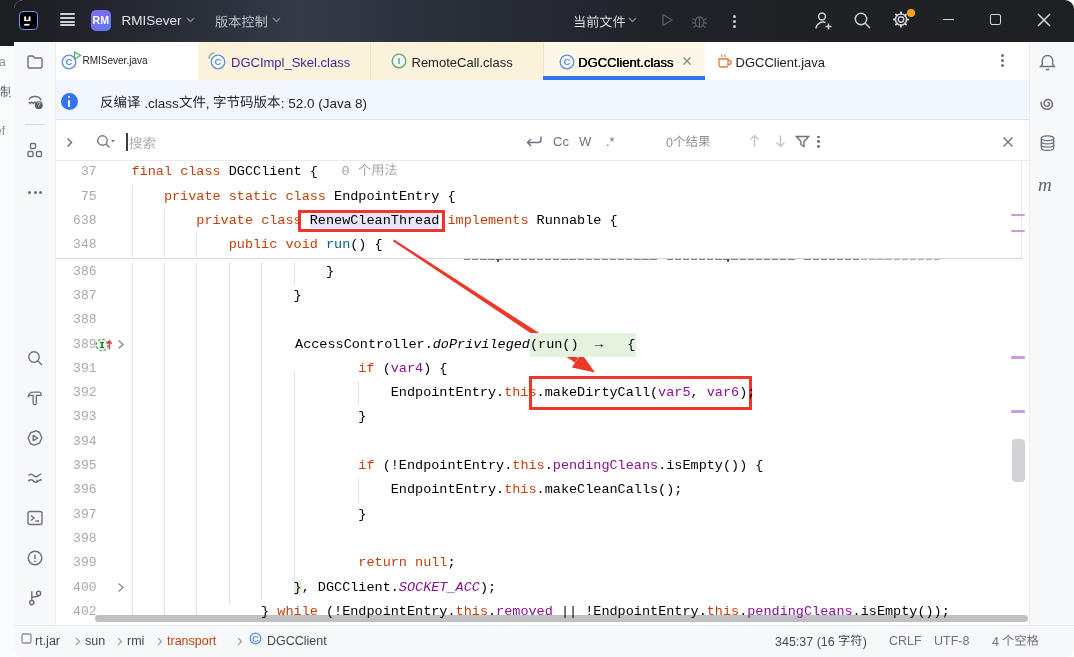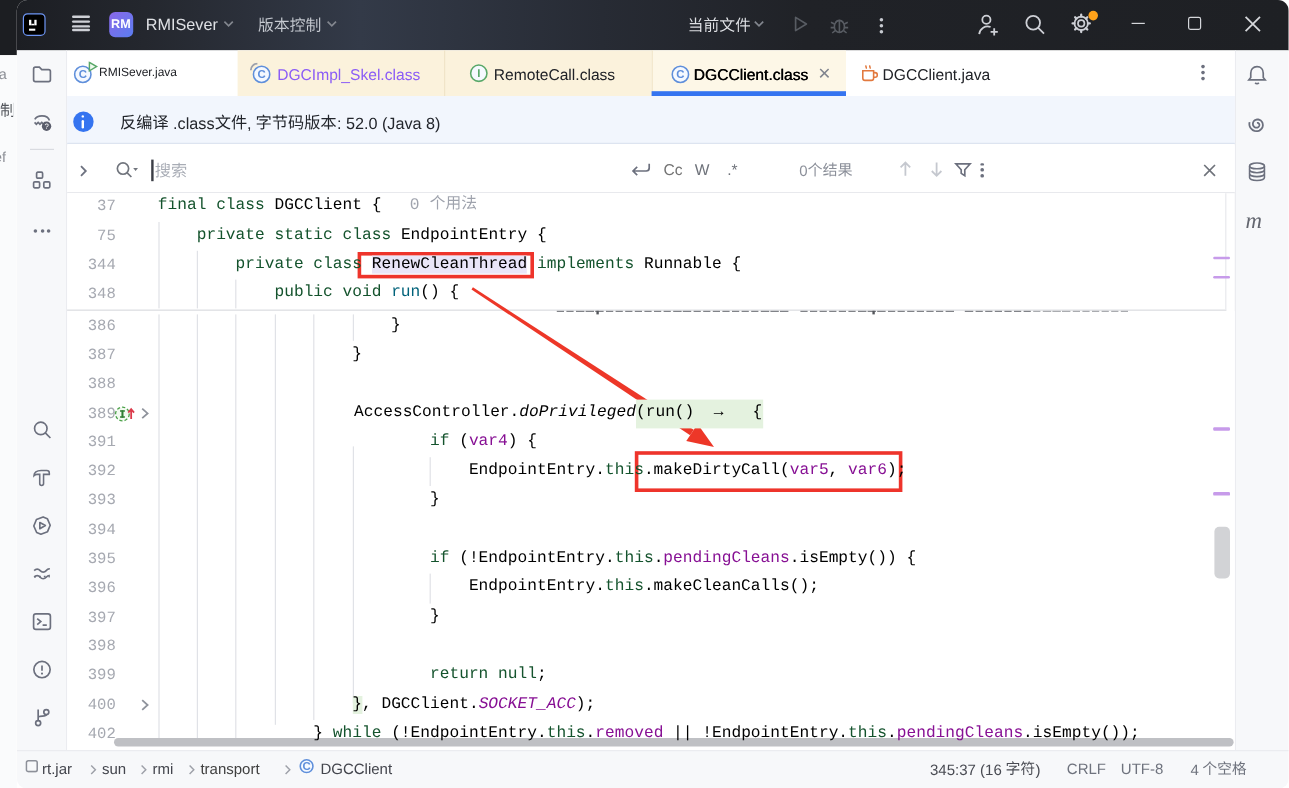--- a/index.html
+++ b/index.html
@@ -1,18 +1,18 @@
 <!DOCTYPE html>
 <html><head><meta charset="utf-8"><style>
 *{margin:0;padding:0;box-sizing:border-box}
 body{width:1074px;height:657px;font-family:"Liberation Sans",sans-serif;overflow:hidden;background:#fff;position:relative}
 .abs{position:absolute}
 .code{position:absolute;font-family:"Liberation Mono",monospace;font-size:13.5px;line-height:24.3px;height:24.3px;white-space:pre;color:#000;left:131.5px;z-index:3}
 .ln{position:absolute;font-family:"Liberation Mono",monospace;font-size:13px;line-height:24.3px;height:24.3px;color:#a6a9b1;width:40px;text-align:right;left:56.5px}
-.k{color:#14532d}
+.k{color:#c2410c}
 .p{color:#871094}
 .it{font-style:italic}
 .guide{position:absolute;width:1px;background:#e0e2e7}
 svg{display:inline-block}
 </style></head><body>
 <div class="abs" style="left:0;top:0;width:30px;height:46px;background:#1c1e22"></div>
 <div class="abs" style="left:0;top:46px;width:14px;height:611px;background:#fafbfc"></div>
 <div class="abs" style="left:0;top:55px;width:10px;height:13px;overflow:hidden;color:#8c8f96;font-size:12px"><span style="margin-left:-7px">Ja</span></div>
 <div class="abs" style="left:0;top:85px;width:11px;height:15px;overflow:hidden;color:#55585e;font-size:13px"><svg width="13.0" height="14.0" style="vertical-align:-1.9px" fill="#55585e">
       <use href="#cg0" transform="translate(0.0,11.44) scale(0.01300,-0.01300)"></use>
@@ -161,21 +161,21 @@
       <path d="M1.5 1 L7.5 4.5 L1.5 8 Z" fill="#f0fbef" stroke="#59a869" stroke-width="1.2"></path>
     </svg>
     <div class="abs" style="left:68.5px;top:54.5px;font-size:10px;color:#202227">RMISever.java</div>
     <svg class="abs" style="left:196px;top:53.5px" width="16" height="16">
       <circle cx="8.0" cy="8.0" r="6.8" fill="#f5f9ff" stroke="#5f8fdb" stroke-width="1.3"></circle>
       <text x="8.0" y="11.4" text-anchor="middle" font-size="9.5" fill="#5f8fdb" font-weight="bold" font-family="Liberation Sans">C</text>
     </svg>
     <svg class="abs" style="left:194px;top:51.5px" width="8" height="8" fill="none" stroke="#9ca0ab" stroke-width="1.5">
       <path d="M1 6.5 A5.5 5.5 0 0 1 6.5 1"></path>
     </svg>
-    <div class="abs" style="left:217px;top:54.5px;font-size:13px;color:#8b5cf6">DGCImpl_Skel.class</div>
+    <div class="abs" style="left:217px;top:54.5px;font-size:13px;color:#4c1d95">DGCImpl_Skel.class</div>
     <svg class="abs" style="left:377px;top:52.5px" width="16" height="16">
       <circle cx="8.0" cy="8.0" r="6.8" fill="#f5f9ff" stroke="#59a869" stroke-width="1.3"></circle>
       <text x="8.0" y="11.4" text-anchor="middle" font-size="9.5" fill="#59a869" font-weight="bold" font-family="Liberation Sans">I</text>
     </svg>
     <div class="abs" style="left:397.5px;top:54.5px;font-size:13px;color:#202227">RemoteCall.class</div>
     <svg class="abs" style="left:545px;top:53.5px" width="16" height="16">
       <circle cx="8.0" cy="8.0" r="6.8" fill="#f5f9ff" stroke="#5f8fdb" stroke-width="1.3"></circle>
       <text x="8.0" y="11.4" text-anchor="middle" font-size="9.5" fill="#5f8fdb" font-weight="bold" font-family="Liberation Sans">C</text>
     </svg>
     <div class="abs" style="left:564px;top:54.5px;font-size:13px;color:#000;text-shadow:0.4px 0 0 #000">DGCClient.class</div>
@@ -319,21 +319,21 @@
     <div class="abs guide" style="left:149.916px;top:262px;height:359px;background:#e0e2e7"></div>
     <div class="abs guide" style="left:182.332px;top:262px;height:359px;background:#e0e2e7"></div>
     <div class="abs guide" style="left:214.748px;top:262px;height:342px;background:#e0e2e7"></div>
     <div class="abs guide" style="left:247.164px;top:262px;height:338px;background:#e0e2e7"></div>
     <div class="abs guide" style="left:279.58px;top:262px;height:22px;background:#e0e2e7"></div>
     <div class="abs guide" style="left:279.58px;top:372px;height:214px;background:#e0e2e7"></div>
     <div class="abs guide" style="left:344.412px;top:381px;height:24px;background:#e0e2e7"></div>
     <div class="abs guide" style="left:344.412px;top:478px;height:25px;background:#e0e2e7"></div>
     <div class="ln" style="top:160.25px;left:42.5px">37</div>
     <div class="ln" style="top:184.54999999999998px;left:42.5px">75</div>
-    <div class="ln" style="top:208.85px;left:42.5px">344</div>
+    <div class="ln" style="top:208.85px;left:42.5px">638</div>
     <div class="ln" style="top:233.15px;left:42.5px">348</div>
     <div class="ln" style="top:259.65000000000003px;left:42.5px">386</div>
     <div class="ln" style="top:283.95000000000005px;left:42.5px">387</div>
     <div class="ln" style="top:308.25px;left:42.5px">388</div>
     <div class="ln" style="top:332.55px;left:42.5px">389</div>
     <div class="ln" style="top:356.85px;left:42.5px">391</div>
     <div class="ln" style="top:381.15000000000003px;left:42.5px">392</div>
     <div class="ln" style="top:405.45000000000005px;left:42.5px">393</div>
     <div class="ln" style="top:429.75px;left:42.5px">394</div>
     <div class="ln" style="top:454.05px;left:42.5px">395</div>
@@ -383,21 +383,21 @@
     <div class="abs" style="left:997px;top:410px;width:14px;height:2.6px;background:#c79bea;border-radius:1px"></div>
     <div class="abs" style="left:998px;top:439px;width:13px;height:43px;background:#d2d3d6;border-radius:4px"></div>
     <div class="abs" style="left:81px;top:614.5px;width:933px;height:7px;background:#bfc0c4;border-radius:4px;z-index:1"></div>
     <div class="abs" style="left:0;top:625px;width:1060px;height:32px;background:#f7f8fa;border-top:1px solid #ebecf0"></div>
     <svg class="abs" style="left:7px;top:632.5px" width="11" height="11" fill="none" stroke="#8d9099" stroke-width="1.3">
       <rect x="1" y="1" width="9" height="9" rx="1.5"></rect>
     </svg>
     <div class="abs" style="left:21px;top:634px;font-size:12.5px;color:#43454d">rt.jar</div>
     <div class="abs" style="left:71px;top:634px;font-size:12.5px;color:#43454d">sun</div>
     <div class="abs" style="left:113px;top:634px;font-size:12.5px;color:#43454d">rmi</div>
-    <div class="abs" style="left:153px;top:634px;font-size:12.5px;color:#404040">transport</div>
+    <div class="abs" style="left:153px;top:634px;font-size:12.5px;color:#c2410c">transport</div>
     <div class="abs" style="left:253px;top:634px;font-size:12.5px;color:#43454d">DGCClient</div>
     <svg class="abs" style="left:60.5px;top:637px" width="6" height="9" fill="none" stroke="#9da0a8" stroke-width="1.2">
       <path d="M1 1 L4.5 4.5 L1 8"></path>
     </svg>
     <svg class="abs" style="left:102.5px;top:637px" width="6" height="9" fill="none" stroke="#9da0a8" stroke-width="1.2">
       <path d="M1 1 L4.5 4.5 L1 8"></path>
     </svg>
     <svg class="abs" style="left:142.5px;top:637px" width="6" height="9" fill="none" stroke="#9da0a8" stroke-width="1.2">
       <path d="M1 1 L4.5 4.5 L1 8"></path>
     </svg>

